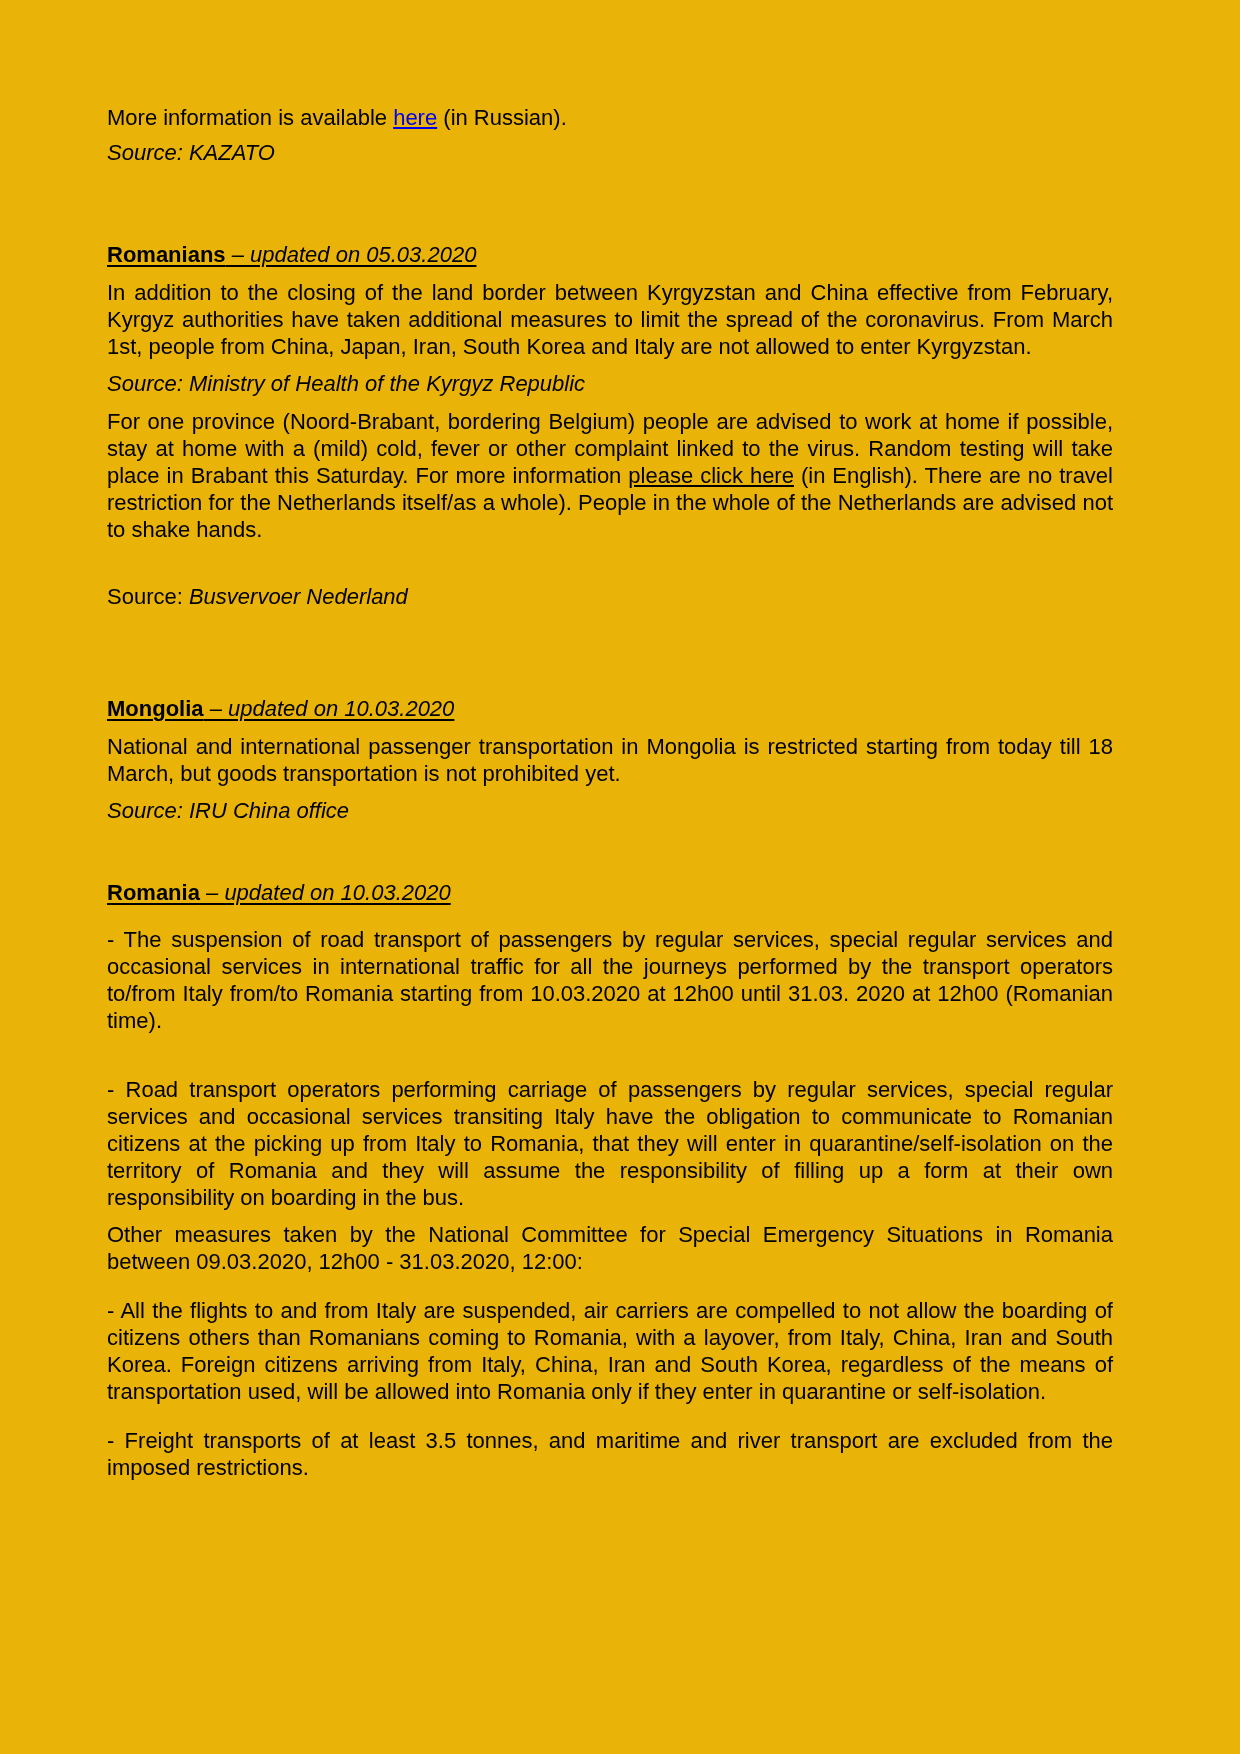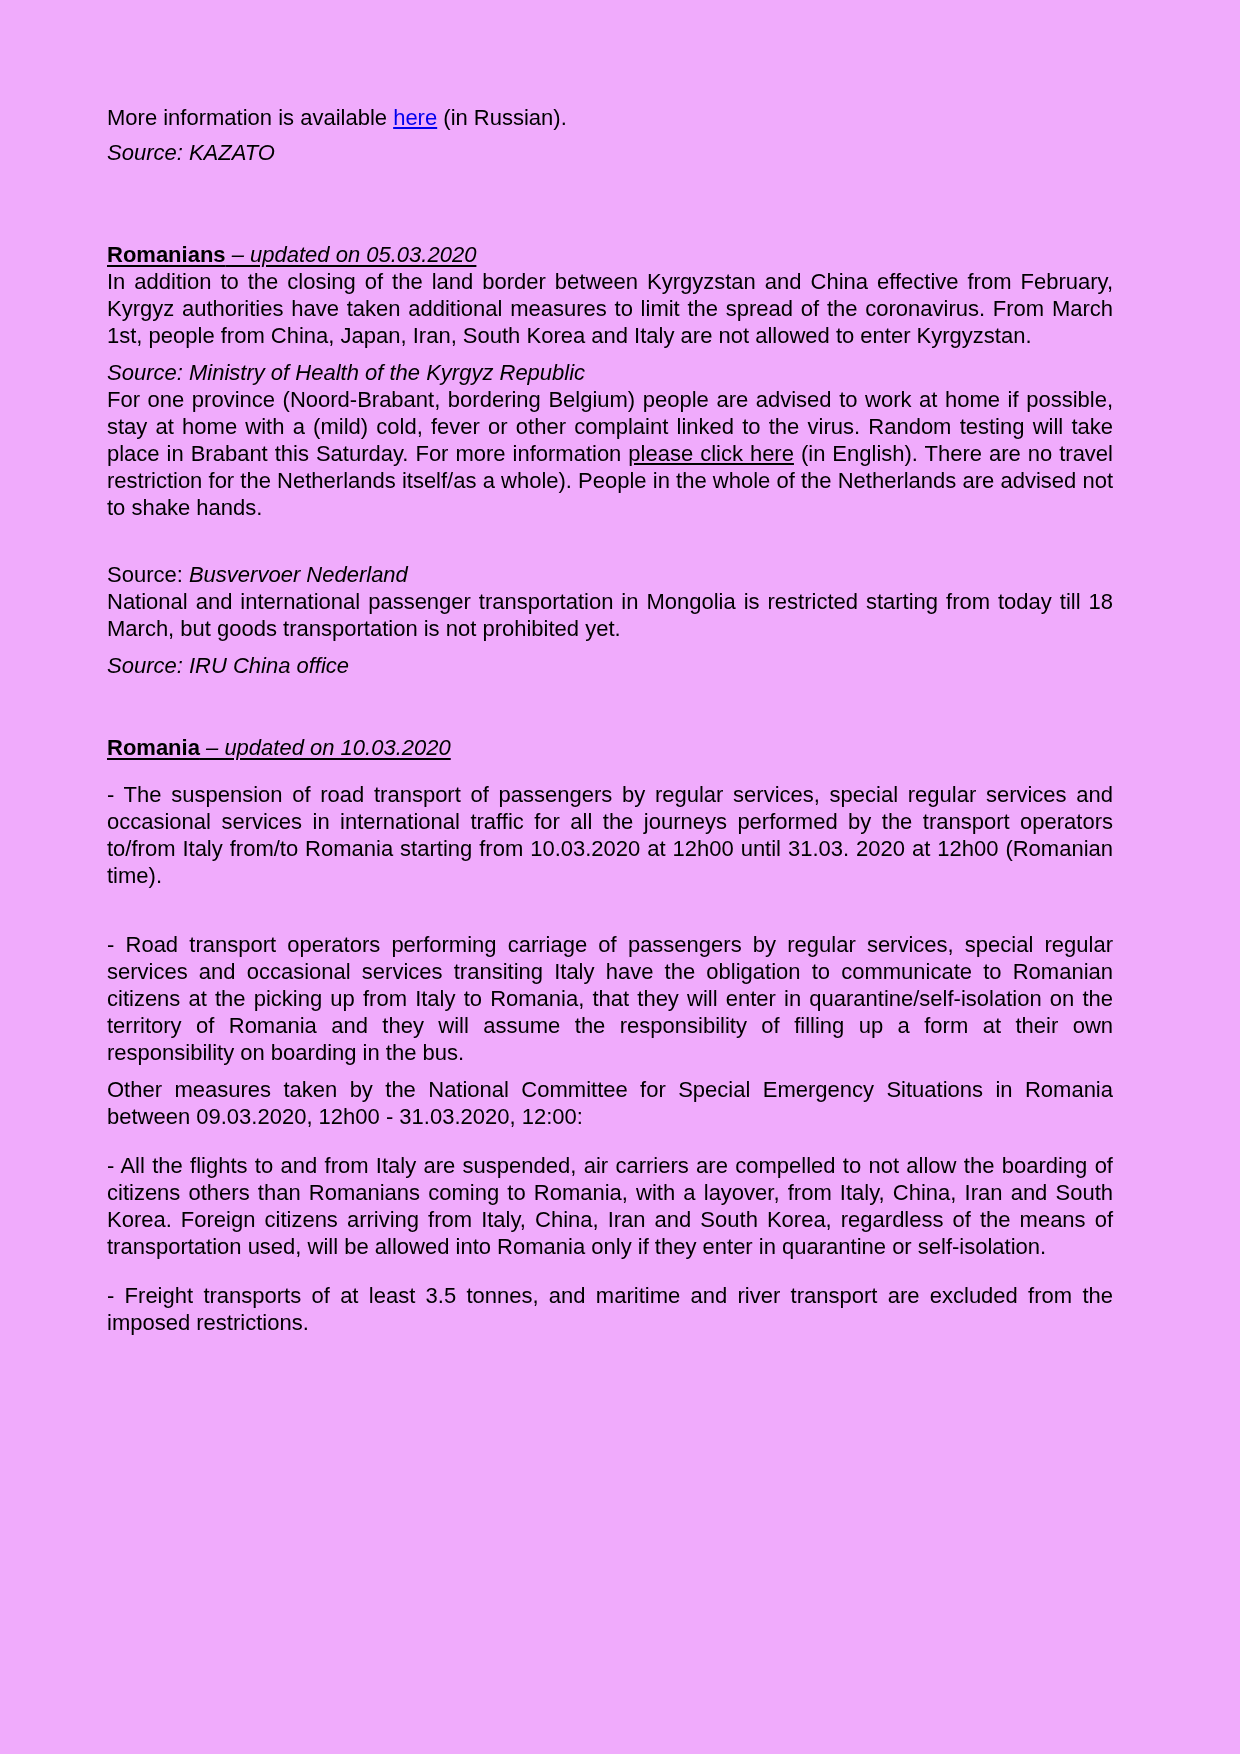--- a/index.html
+++ b/index.html
@@ -1,20 +1,20 @@
 <!DOCTYPE html>
 <html><head>
 <meta charset="utf-8">
 <style>
   html, body { margin: 0; padding: 0; background: #ffffff; }
   .page {
     position: relative;
     width: 1240px;
     height: 1754px;
-    background: #f0abfc;
+    background: #eab308;
     font-family: "Liberation Sans", sans-serif;
     font-size: 22px;
     line-height: 27px;
     color: #000000;
     overflow: hidden;
   }
   .content {
     position: absolute;
     left: 107px;
     top: 104px;
@@ -37,21 +37,21 @@
   .heading { font-weight: bold; }
   .heading .hu {
     text-decoration: underline;
     text-decoration-thickness: 2px;
     text-underline-offset: 3px;
   }
   .heading .country { font-weight: bold; }
   .heading .updated { font-weight: normal; font-style: italic; }
   .gap-8  { margin-top: 8px; font-style: italic; }
   .gap-10 { margin-top: 10px; }
-  .gap-11 { }
+  .gap-11 { margin-top: 11px; }
   .gap-14 { margin-top: 22px; }
   .gap-20 { margin-top: 20px; }
   .gap-40 { margin-top: 40px; }
   .gap-42 { margin-top: 42px; }
   .gap-55 { margin-top: 55px; }
   .gap-75 { margin-top: 75px; }
   .gap-85 { margin-top: 85px; }
 </style>
 </head>
 <body>
@@ -62,20 +62,21 @@
     <p><span>More information is available </span><a class="blue-link">here</a><span> (in Russian).</span></p>
     <p class="italic gap-8">Source: KAZATO</p>
 
     <p class="heading gap-75"><span class="hu"><span class="country">Romanians</span><span class="updated"> – updated on 05.03.2020</span></span></p>
     <p class="just gap-11">In addition to the closing of the land border between Kyrgyzstan and China effective from February, Kyrgyz authorities have taken additional measures to limit the spread of the coronavirus. From March 1st, people from China, Japan, Iran, South Korea and Italy are not allowed to enter Kyrgyzstan.</p>
     <p class="italic gap-10">Source: Ministry of Health of the Kyrgyz Republic</p>
 
     <p class="just gap-11"><span>For one province (Noord-Brabant, bordering Belgium) people are advised to work at home if possible, stay at home with a (mild) cold, fever or other complaint linked to the virus. Random testing will take place in Brabant this Saturday. For more information </span><span class="plain-link">please click here</span><span> (in English). There are no travel restriction for the Netherlands itself/as a whole). People in the whole of the Netherlands are advised not to shake hands.</span></p>
     <p class="gap-40"><span>Source: </span><span class="src-name">Busvervoer Nederland</span></p>
 
+    <p class="heading gap-85"><span class="hu"><span class="country">Mongolia</span><span class="updated"> – updated on 10.03.2020</span></span></p>
     <p class="just gap-11">National and international passenger transportation in Mongolia is restricted starting from today till 18 March, but goods transportation is not prohibited yet.</p>
     <p class="italic gap-10">Source: IRU China office</p>
 
     <p class="heading gap-55"><span class="hu"><span class="country">Romania</span><span class="updated"> – updated on 10.03.2020</span></span></p>
     <p class="just gap-20">- The suspension of road transport of passengers by regular services, special regular services and occasional services in international traffic for all the journeys performed by the transport operators to/from Italy from/to Romania starting from 10.03.2020 at 12h00 until 31.03. 2020 at 12h00 (Romanian time).</p>
     <p class="just gap-42">- Road transport operators performing carriage of passengers by regular services, special regular services and occasional services transiting Italy have the obligation to communicate to Romanian citizens at the picking up from Italy to Romania, that they will enter in quarantine/self-isolation on the territory of Romania and they will assume the responsibility of filling up a form at their own responsibility on boarding in the bus.</p>
     <p class="just gap-10">Other measures taken by the National Committee for Special Emergency Situations in Romania between 09.03.2020, 12h00 - 31.03.2020, 12:00:</p>
     <p class="just gap-14">- All the flights to and from Italy are suspended, air carriers are compelled to not allow the boarding of citizens others than Romanians coming to Romania, with a layover, from Italy, China, Iran and South Korea. Foreign citizens arriving from Italy, China, Iran and South Korea, regardless of the means of transportation used, will be allowed into Romania only if they enter in quarantine or self-isolation.</p>
     <p class="just gap-14">- Freight transports of at least 3.5 tonnes, and maritime and river transport are excluded from the imposed restrictions.</p>
 

